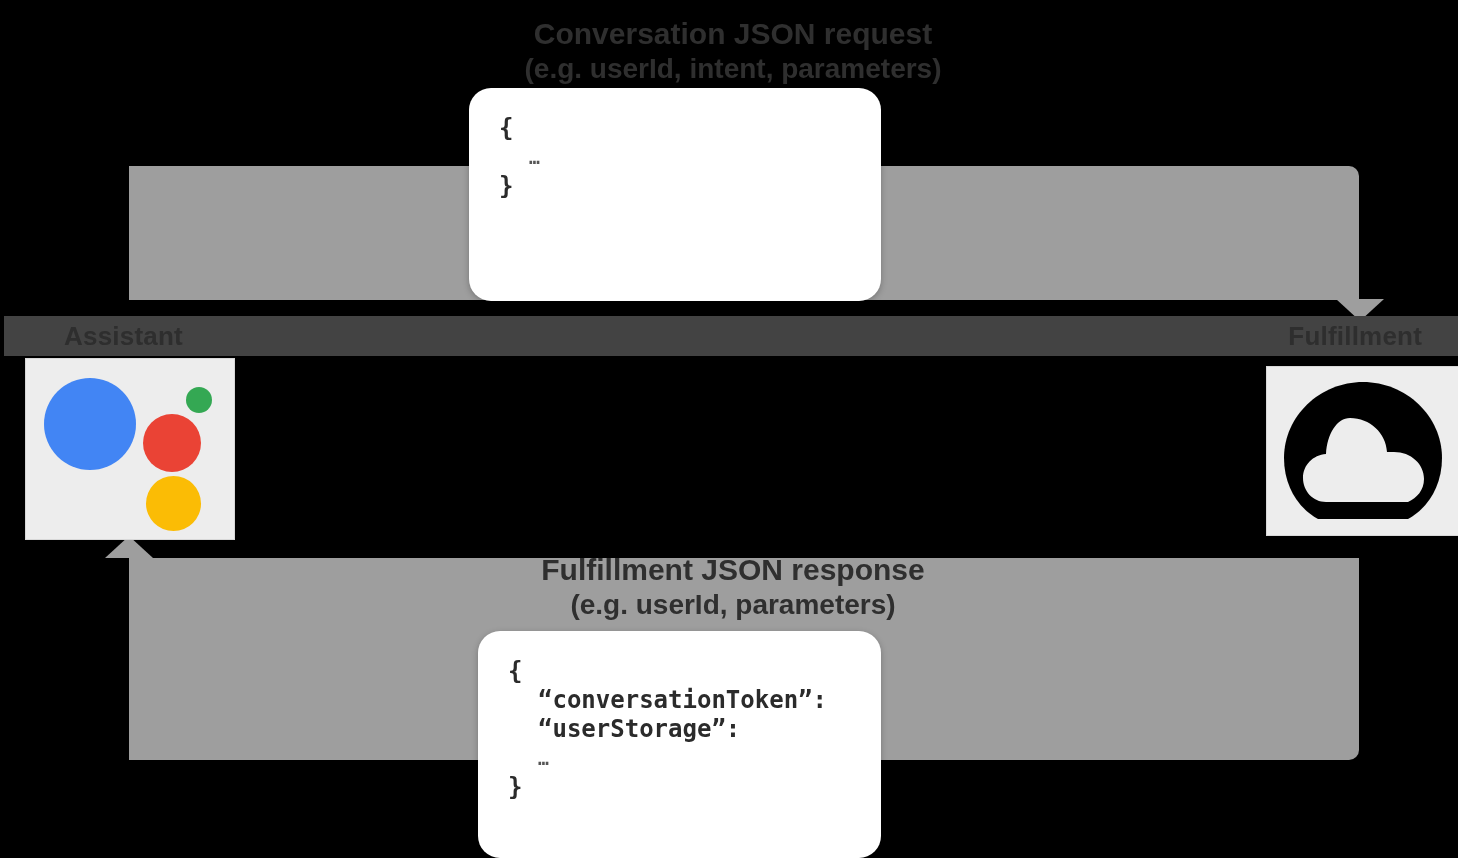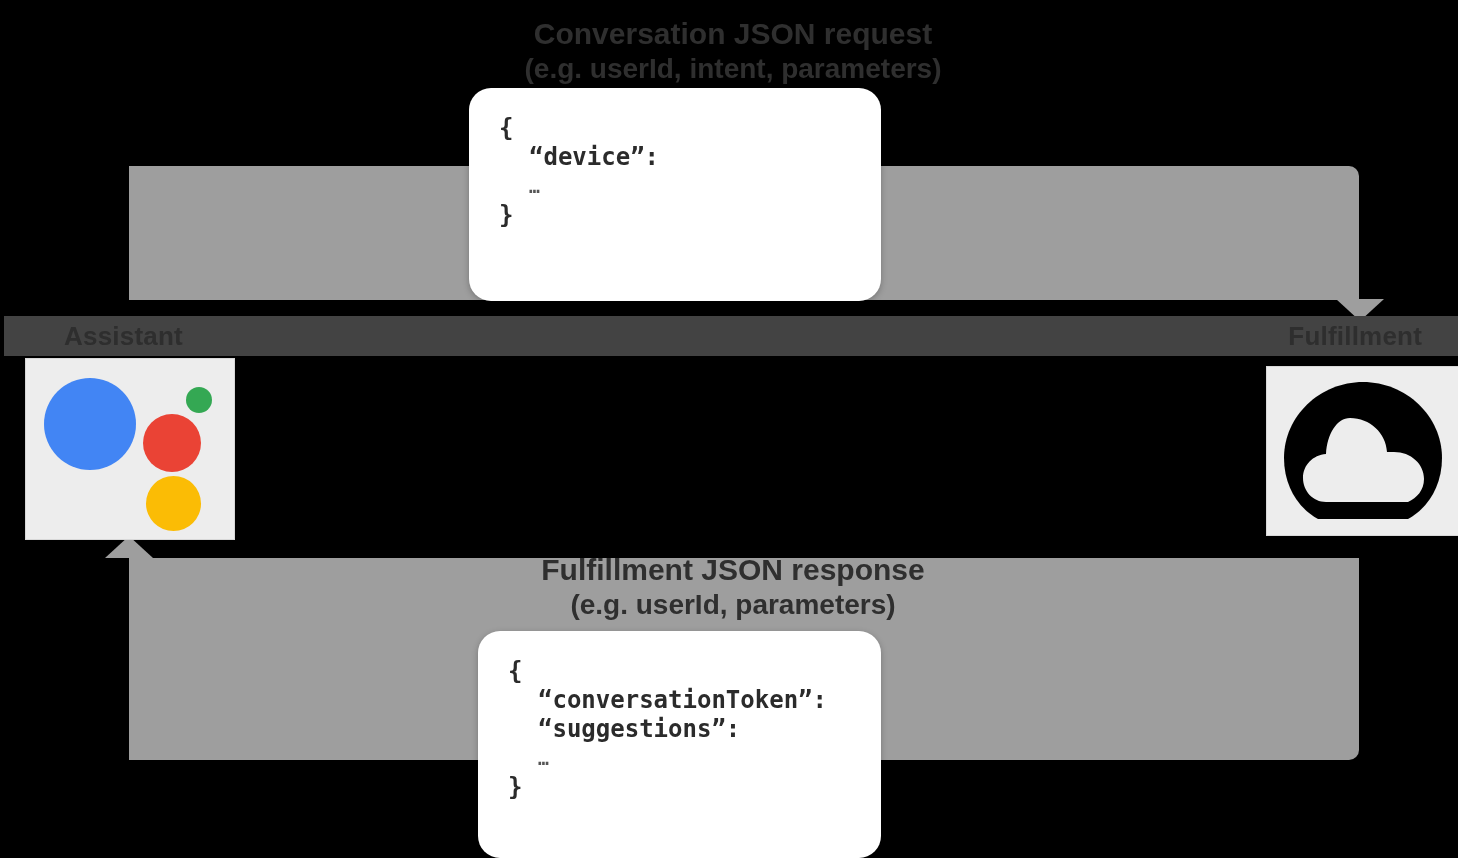--- a/index.html
+++ b/index.html
@@ -205,26 +205,25 @@
 
   <div class="icon-tile" id="cloud-tile">
     <svg id="cloud-svg" width="170" height="150" viewBox="0 0 170 150">
       <path d="M85 6 C 128 6 164 40 164 82 C 164 110 150 132 130 143 L 40 143 C 20 132 6 110 6 82 C 6 40 42 6 85 6 Z" fill="#000000"></path>
       <path d="M72 42 C 92 42 108 57 109 76 L 116 76 C 133 76 146 88 146 103 C 146 114 139 122 130 126 L 48 126 C 35 126 25 115 25 102 C 25 89 35 79 48 78 C 49 58 59 42 72 42 Z" fill="#ededed"></path>
     </svg>
   </div>
 
   <div class="json-card" id="json-card-request">
     <div class="json-line">{</div>
-    <div class="json-line indent">“device”:</div>
     <div class="json-line ellipsis">…</div>
     <div class="json-line">}</div>
   </div>
 
   <div class="json-card" id="json-card-response">
     <div class="json-line">{</div>
     <div class="json-line indent">“conversationToken”:</div>
-    <div class="json-line indent">“suggestions”:</div>
+    <div class="json-line indent">“userStorage”:</div>
     <div class="json-line ellipsis">…</div>
     <div class="json-line">}</div>
   </div>
 
 </div>
 
 </body></html>

